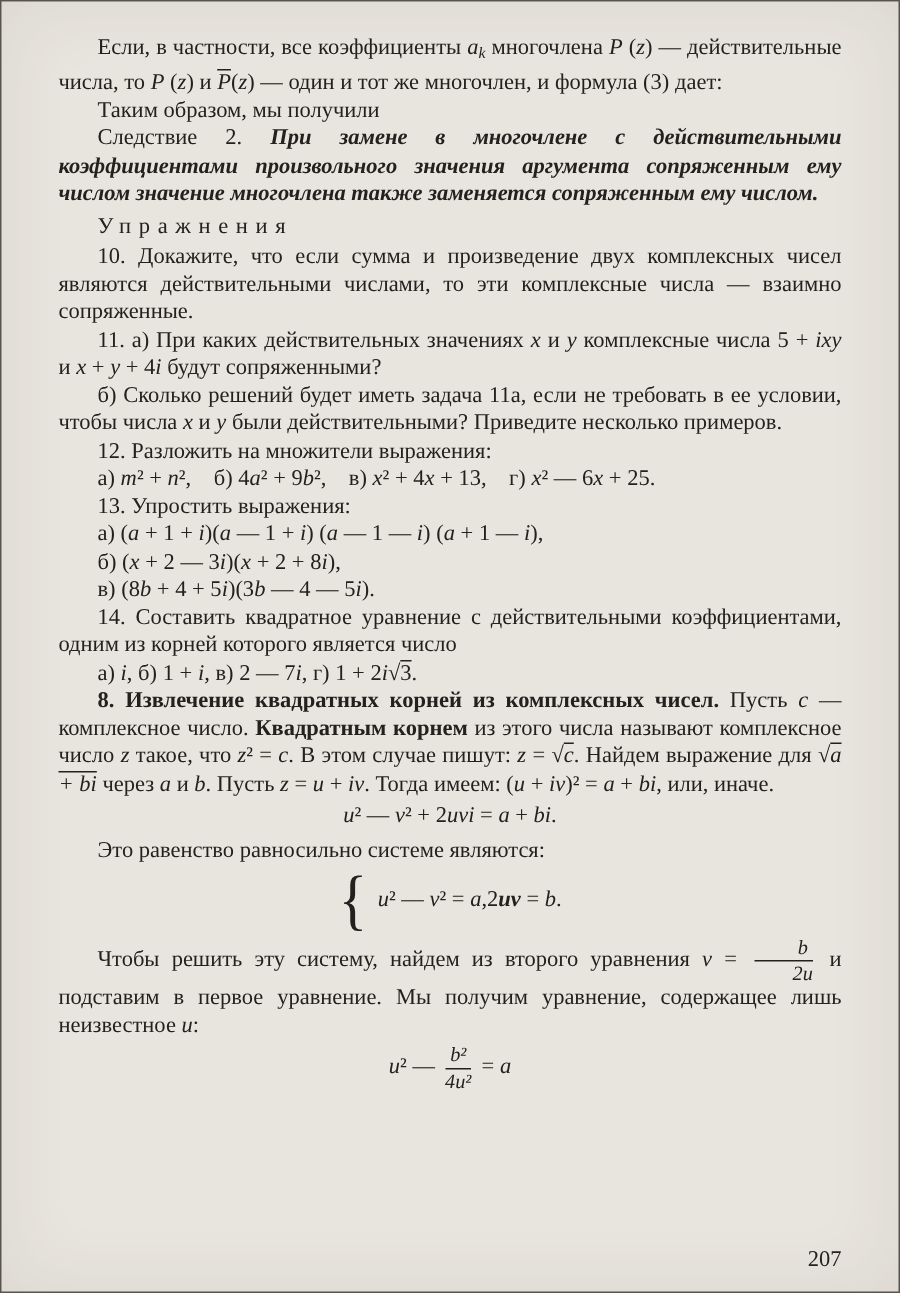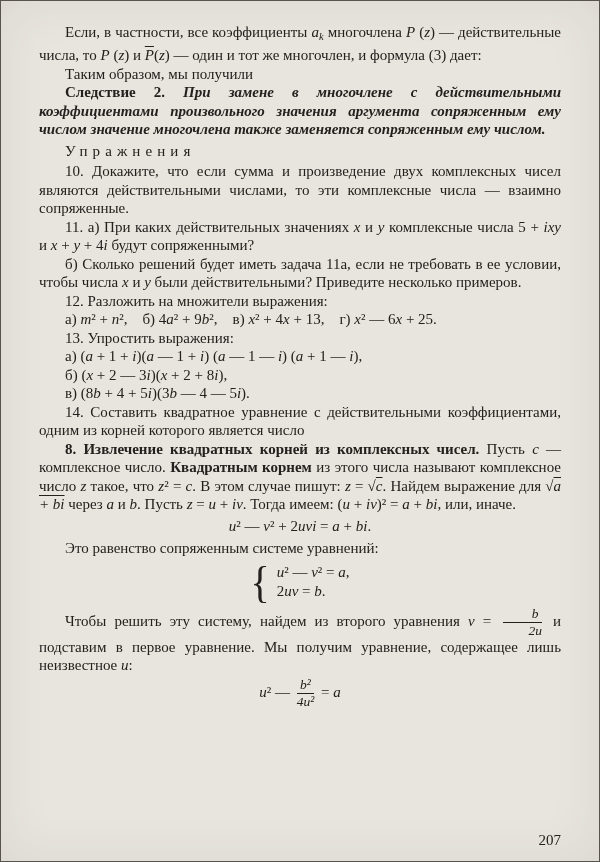--- a/index.html
+++ b/index.html
@@ -29,55 +29,56 @@
   .over { text-decoration:overline; }
   .sub { font-size:.7em; vertical-align:-0.25em; letter-spacing:0; }
   .frac {
     display:inline-flex; flex-direction:column; align-items:center;
     vertical-align:middle; margin:0 3px; line-height:1.05; font-size:.9em;
   }
   .frac .num { font-style:italic; border-bottom:1px solid #23211e; padding:0 3px 1px; }
   .frac .den { font-style:italic; padding-top:1px; }
   .system { display:flex; justify-content:center; align-items:center; gap:7px; margin:4px 0 5px; text-indent:0; }
   .brace { font-size:40px; line-height:1; font-weight:400; transform:scaleY(1.12); display:inline-block; }
-  .syslines { display:inline-flex; flex-direction:column; align-items:flex-start; }
+  .syslines { display:inline-flex; flex-direction:row; align-items:flex-start; }
   .sysline { line-height:19px; }
   .page-number {
     position:absolute;
     right:38px; bottom:12px;
     font-size:15px;
   }
 </style>
 </head>
 <body>
 
 <div class="scan">
   <div class="content">
       <div class="block p"><span>Если, в частности, все коэффициенты </span><span style="font-style: italic;">a</span><span class="sub" style="font-style: italic;">k</span><span> многочлена </span><span style="font-style: italic;">P</span><span> (</span><span style="font-style: italic;">z</span><span>) — действительные числа, то </span><span style="font-style: italic;">P</span><span> (</span><span style="font-style: italic;">z</span><span>) и </span><span class="over" style="font-style: italic;">P</span><span>(</span><span style="font-style: italic;">z</span><span>) — один и тот же многочлен, и формула (3) дает:</span></div>
       <div class="block p"><span>Таким образом, мы получили</span></div>
-      <div class="block p"><span style="font-weight: 700;">Следствие 2.</span><span style="font-style: italic; font-weight: 700;"> При замене в многочлене с действительными коэффициентами произвольного значения аргумента сопряженным ему числом значение многочлена также заменяется сопряженным ему числом.</span></div>
+      <div class="block p"><span style="font-weight: 400;">Следствие 2.</span><span style="font-style: italic; font-weight: 700;"> При замене в многочлене с действительными коэффициентами произвольного значения аргумента сопряженным ему числом значение многочлена также заменяется сопряженным ему числом.</span></div>
       <div class="block spaced p"><span>Упражнения</span></div>
       <div class="block p"><span>10. Докажите, что если сумма и произведение двух комплексных чисел являются действительными числами, то эти комплексные числа — взаимно сопряженные.</span></div>
       <div class="block p"><span>11. а) При каких действительных значениях </span><span style="font-style: italic;">x</span><span> и </span><span style="font-style: italic;">y</span><span> комплексные числа 5 + </span><span style="font-style: italic;">ixy</span><span> и </span><span style="font-style: italic;">x</span><span> + </span><span style="font-style: italic;">y</span><span> + 4</span><span style="font-style: italic;">i</span><span> будут сопряженными?</span></div>
       <div class="block p"><span>б) Сколько решений будет иметь задача 11а, если не требовать в ее условии, чтобы числа </span><span style="font-style: italic;">x</span><span> и </span><span style="font-style: italic;">y</span><span> были действительными? Приведите несколько примеров.</span></div>
       <div class="block p"><span>12. Разложить на множители выражения:</span></div>
       <div class="block p"><span>а) </span><span style="font-style: italic;">m</span><span>² + </span><span style="font-style: italic;">n</span><span>², б) 4</span><span style="font-style: italic;">a</span><span>² + 9</span><span style="font-style: italic;">b</span><span>², в) </span><span style="font-style: italic;">x</span><span>² + 4</span><span style="font-style: italic;">x</span><span> + 13, г) </span><span style="font-style: italic;">x</span><span>² — 6</span><span style="font-style: italic;">x</span><span> + 25.</span></div>
       <div class="block p"><span>13. Упростить выражения:</span></div>
       <div class="block p"><span>а) (</span><span style="font-style: italic;">a</span><span> + 1 + </span><span style="font-style: italic;">i</span><span>)(</span><span style="font-style: italic;">a</span><span> — 1 + </span><span style="font-style: italic;">i</span><span>) (</span><span style="font-style: italic;">a</span><span> — 1 — </span><span style="font-style: italic;">i</span><span>) (</span><span style="font-style: italic;">a</span><span> + 1 — </span><span style="font-style: italic;">i</span><span>),</span></div>
       <div class="block p"><span>б) (</span><span style="font-style: italic;">x</span><span> + 2 — 3</span><span style="font-style: italic;">i</span><span>)(</span><span style="font-style: italic;">x</span><span> + 2 + 8</span><span style="font-style: italic;">i</span><span>),</span></div>
       <div class="block p"><span>в) (8</span><span style="font-style: italic;">b</span><span> + 4 + 5</span><span style="font-style: italic;">i</span><span>)(3</span><span style="font-style: italic;">b</span><span> — 4 — 5</span><span style="font-style: italic;">i</span><span>).</span></div>
       <div class="block p"><span>14. Составить квадратное уравнение с действительными коэффициентами, одним из корней которого является число</span></div>
+      <div class="block p"><span>а) </span><span style="font-style: italic;">i</span><span>, б) 1 + </span><span style="font-style: italic;">i</span><span>, в) 2 — 7</span><span style="font-style: italic;">i</span><span>, г) 1 + 2</span><span style="font-style: italic;">i</span><span>√</span><span class="over">3</span><span>.</span></div>
       <div class="block p"><span style="font-weight: 700;">8. Извлечение квадратных корней из комплексных чисел. </span><span>Пусть </span><span style="font-style: italic;">c</span><span> — комплексное число. </span><span style="font-weight: 700;">Квадратным корнем</span><span> из этого числа называют комплексное число </span><span style="font-style: italic;">z</span><span> такое, что </span><span style="font-style: italic;">z</span><span>² = </span><span style="font-style: italic;">c</span><span>. В этом случае пишут: </span><span style="font-style: italic;">z</span><span> = √</span><span class="over" style="font-style: italic;">c</span><span>. Найдем выражение для √</span><span class="over" style="font-style: italic;">a + bi</span><span> через </span><span style="font-style: italic;">a</span><span> и </span><span style="font-style: italic;">b</span><span>. Пусть </span><span style="font-style: italic;">z</span><span> = </span><span style="font-style: italic;">u</span><span> + </span><span style="font-style: italic;">iv</span><span>. Тогда имеем: (</span><span style="font-style: italic;">u</span><span> + </span><span style="font-style: italic;">iv</span><span>)² = </span><span style="font-style: italic;">a</span><span> + </span><span style="font-style: italic;">bi</span><span>, или, иначе.</span></div>
       <div class="block formula"><span style="font-style: italic;">u</span><span>² — </span><span style="font-style: italic;">v</span><span>² + 2</span><span style="font-style: italic;">uvi</span><span> = </span><span style="font-style: italic;">a</span><span> + </span><span style="font-style: italic;">bi</span><span>.</span></div>
-      <div class="block p"><span>Это равенство сопряженным системе уравнений:</span></div>
+      <div class="block p"><span>Это равенство равносильно системе являются:</span></div>
       <div class="block system">
         <span class="brace">{</span>
         <span class="syslines">
           <span class="sysline"><span style="font-style: italic;">u</span><span>² — </span><span style="font-style: italic;">v</span><span>² = </span><span style="font-style: italic;">a</span><span>,</span></span>
-          <span class="sysline"><span>2</span><span style="font-style: italic;">uv</span><span> = </span><span style="font-style: italic;">b</span><span>.</span></span>
+          <span class="sysline"><span>2</span><span style="font-style: italic; font-weight: bold;">uv</span><span> = </span><span style="font-style: italic;">b</span><span>.</span></span>
         </span>
       </div>
       <div class="block p"><span>Чтобы решить эту систему, найдем из второго уравнения </span><span style="font-style: italic;">v</span><span> = </span><span class="frac">
           <span class="num">b</span>
           <span class="den">2u</span>
         </span><span> и подставим в первое уравнение. Мы получим уравнение, содержащее лишь неизвестное </span><span style="font-style: italic;">u</span><span>:</span></div>
       <div class="block formula"><span style="font-style: italic;">u</span><span>² — </span><span class="frac">
           <span class="num">b²</span>
           <span class="den">4u²</span>
         </span><span> = </span><span style="font-style: italic;">a</span></div>

